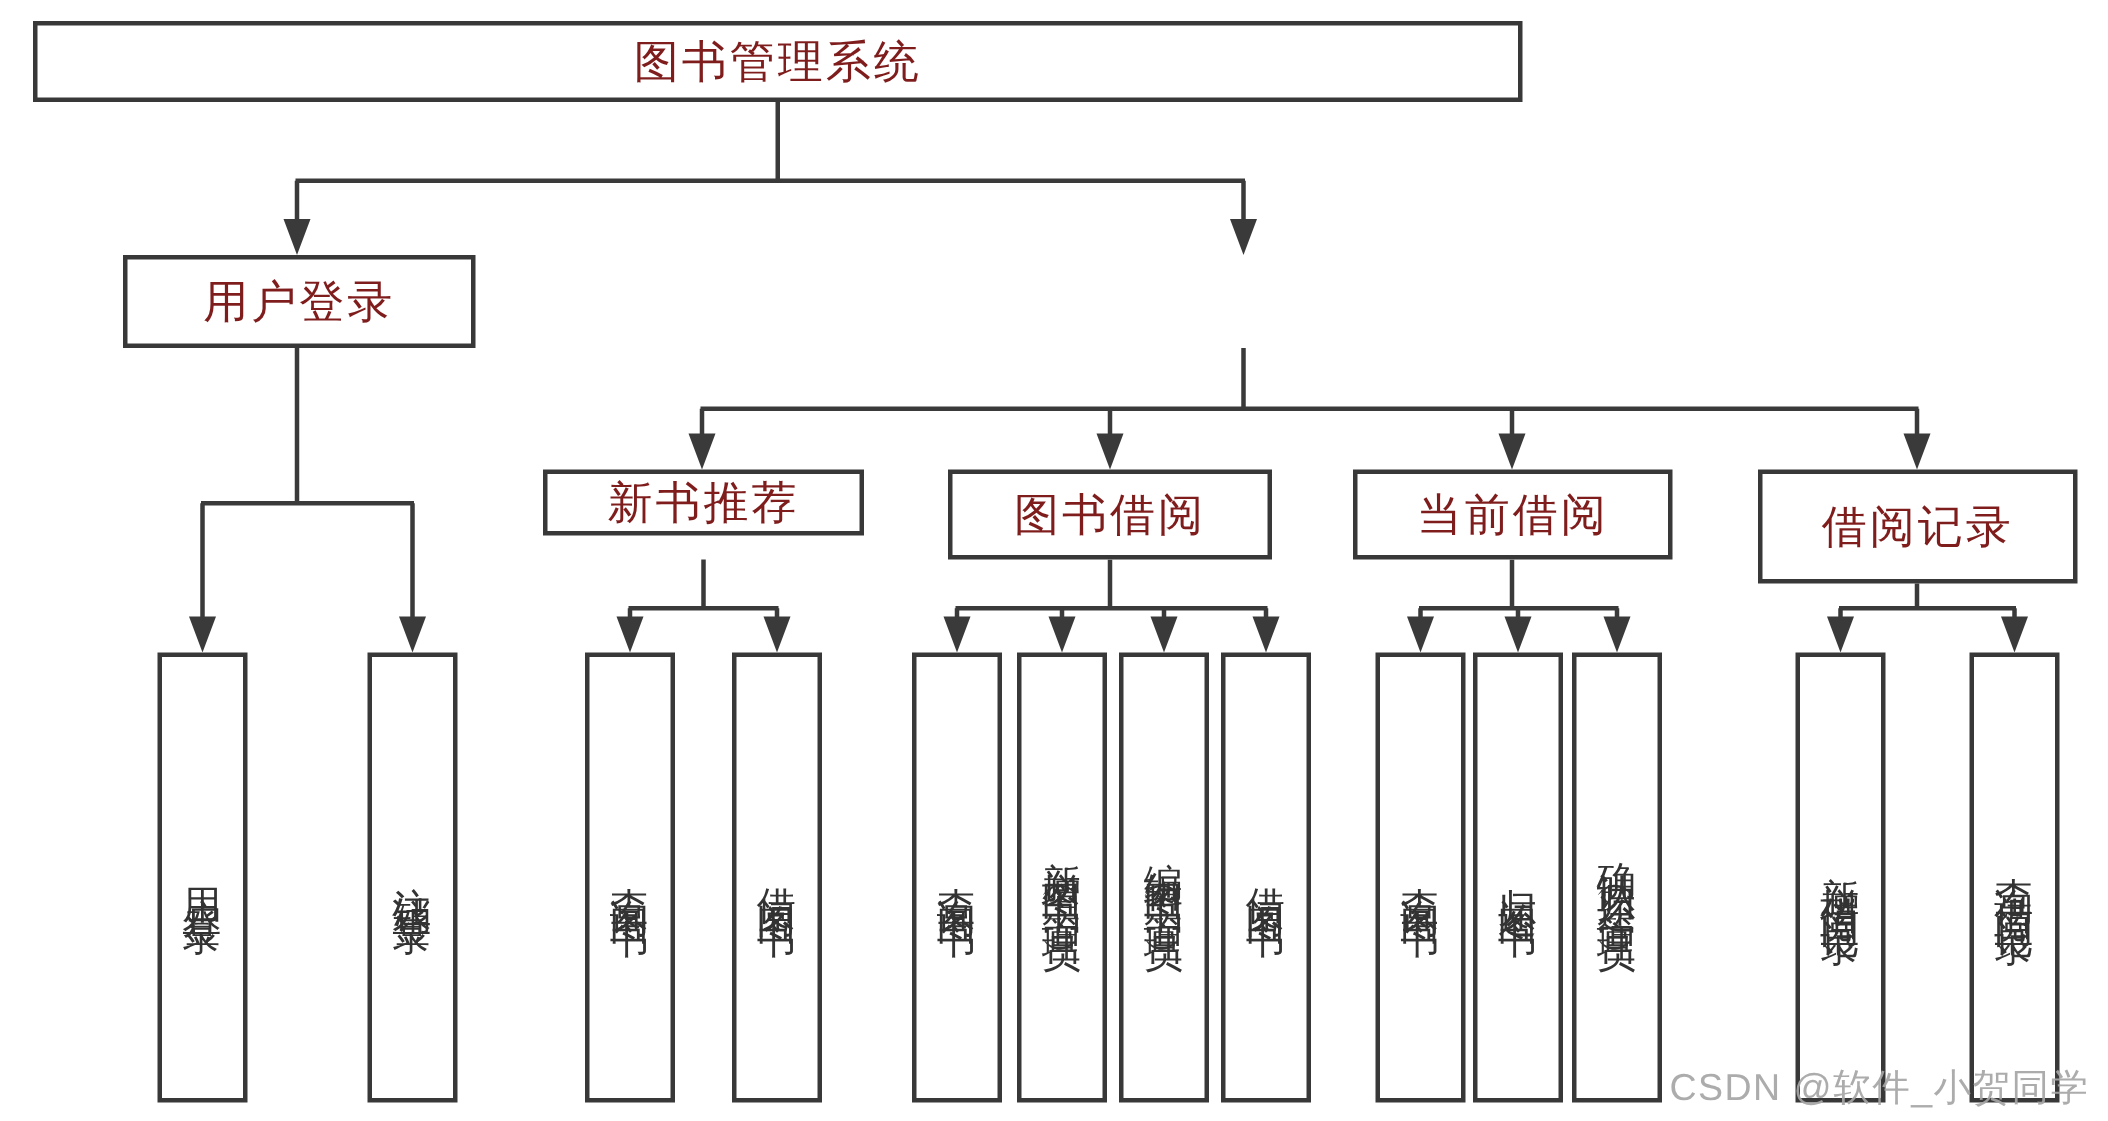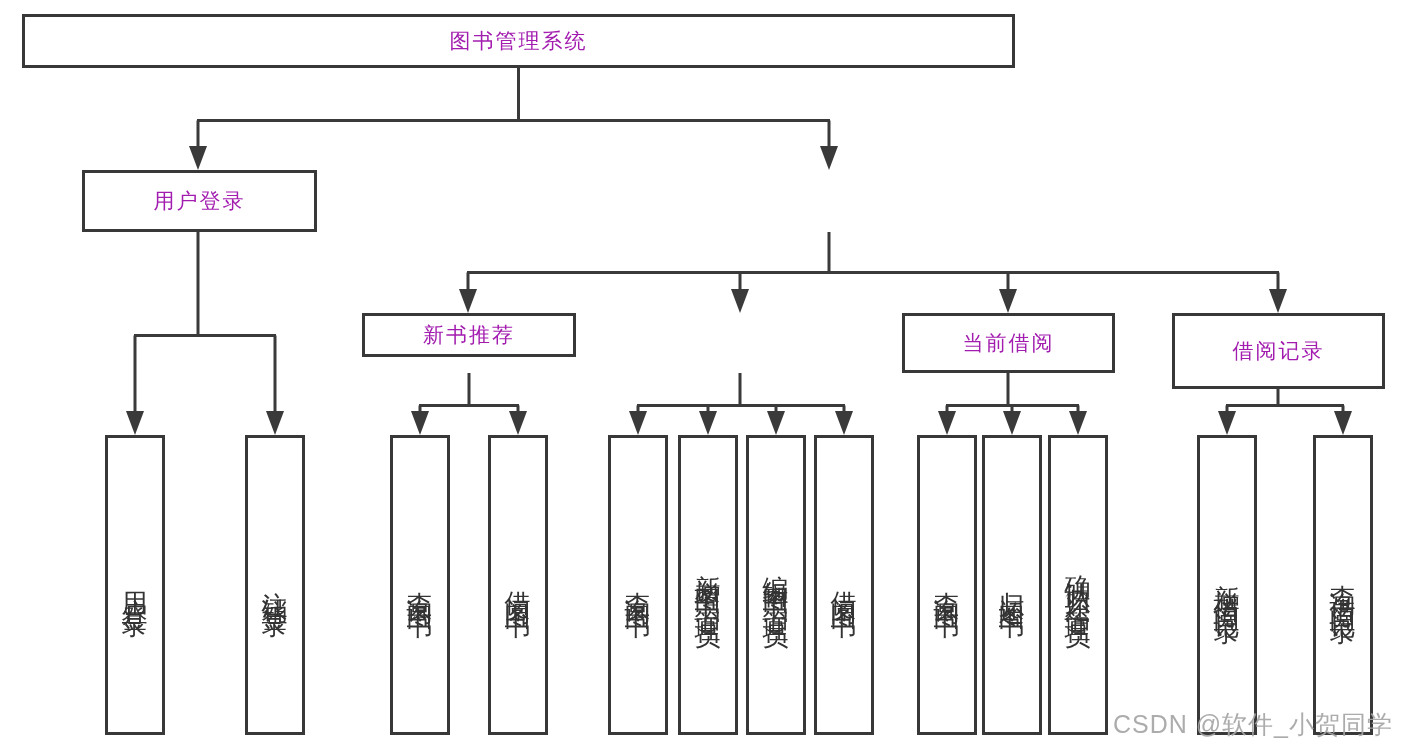--- a/index.html
+++ b/index.html
@@ -9,21 +9,21 @@
   }
   .connectors{position:absolute;left:0;top:0;z-index:1;}
   .connectors .ln{fill:none;stroke:#3a3a3a;stroke-width:3;}
   .connectors .ar{fill:#3a3a3a;stroke:none;}
   .box{
     position:absolute;background:#ffffff;border:3px solid #383838;
     box-sizing:border-box;display:flex;align-items:center;justify-content:center;
     z-index:2;
   }
   .box.h span{
-    font-size:21px;color:#a21caf;letter-spacing:2px;white-space:nowrap;
+    font-size:30px;color:#7f1d1d;letter-spacing:2px;white-space:nowrap;
   }
   .box.v span{
     writing-mode:vertical-rl;text-orientation:mixed;
     font-size:26px;color:#333333;letter-spacing:7px;line-height:1;
   }
   .watermark{
     position:absolute;right:12px;bottom:6px;z-index:5;
     font-size:25px;color:rgba(165,165,165,0.92);letter-spacing:1px;
     white-space:nowrap;
   }
@@ -60,20 +60,23 @@
   <div class="box h" style="left:22px;top:14px;width:993px;height:54px">
     <span>图书管理系统</span>
   </div>
 
   <div class="box h" style="left:82px;top:170px;width:235px;height:62px">
     <span>用户登录</span>
   </div>
 
   <div class="box h" style="left:362px;top:313px;width:214px;height:44px">
     <span>新书推荐</span>
+  </div>
+  <div class="box h" style="left:632px;top:313px;width:216px;height:60px">
+    <span>图书借阅</span>
   </div>
   <div class="box h" style="left:902px;top:313px;width:213px;height:60px">
     <span>当前借阅</span>
   </div>
   <div class="box h" style="left:1172px;top:313px;width:213px;height:76px">
     <span>借阅记录</span>
   </div>
 
   <div class="box v" style="left:105px;top:435px;width:60px;height:300px">
     <span>用户登录</span>

